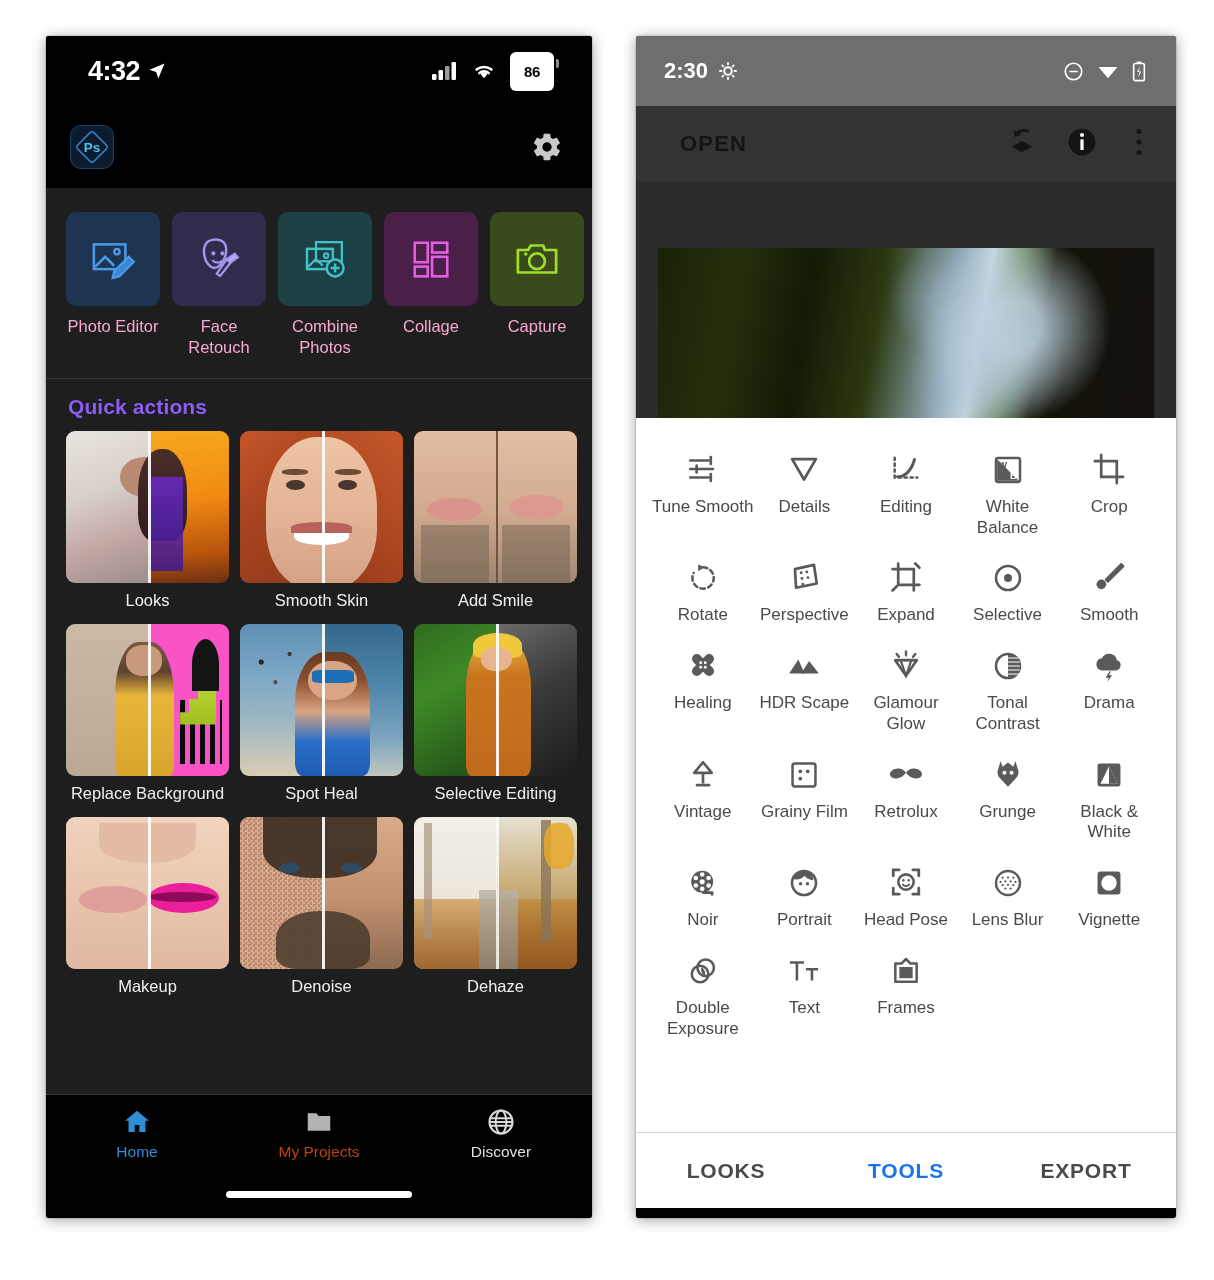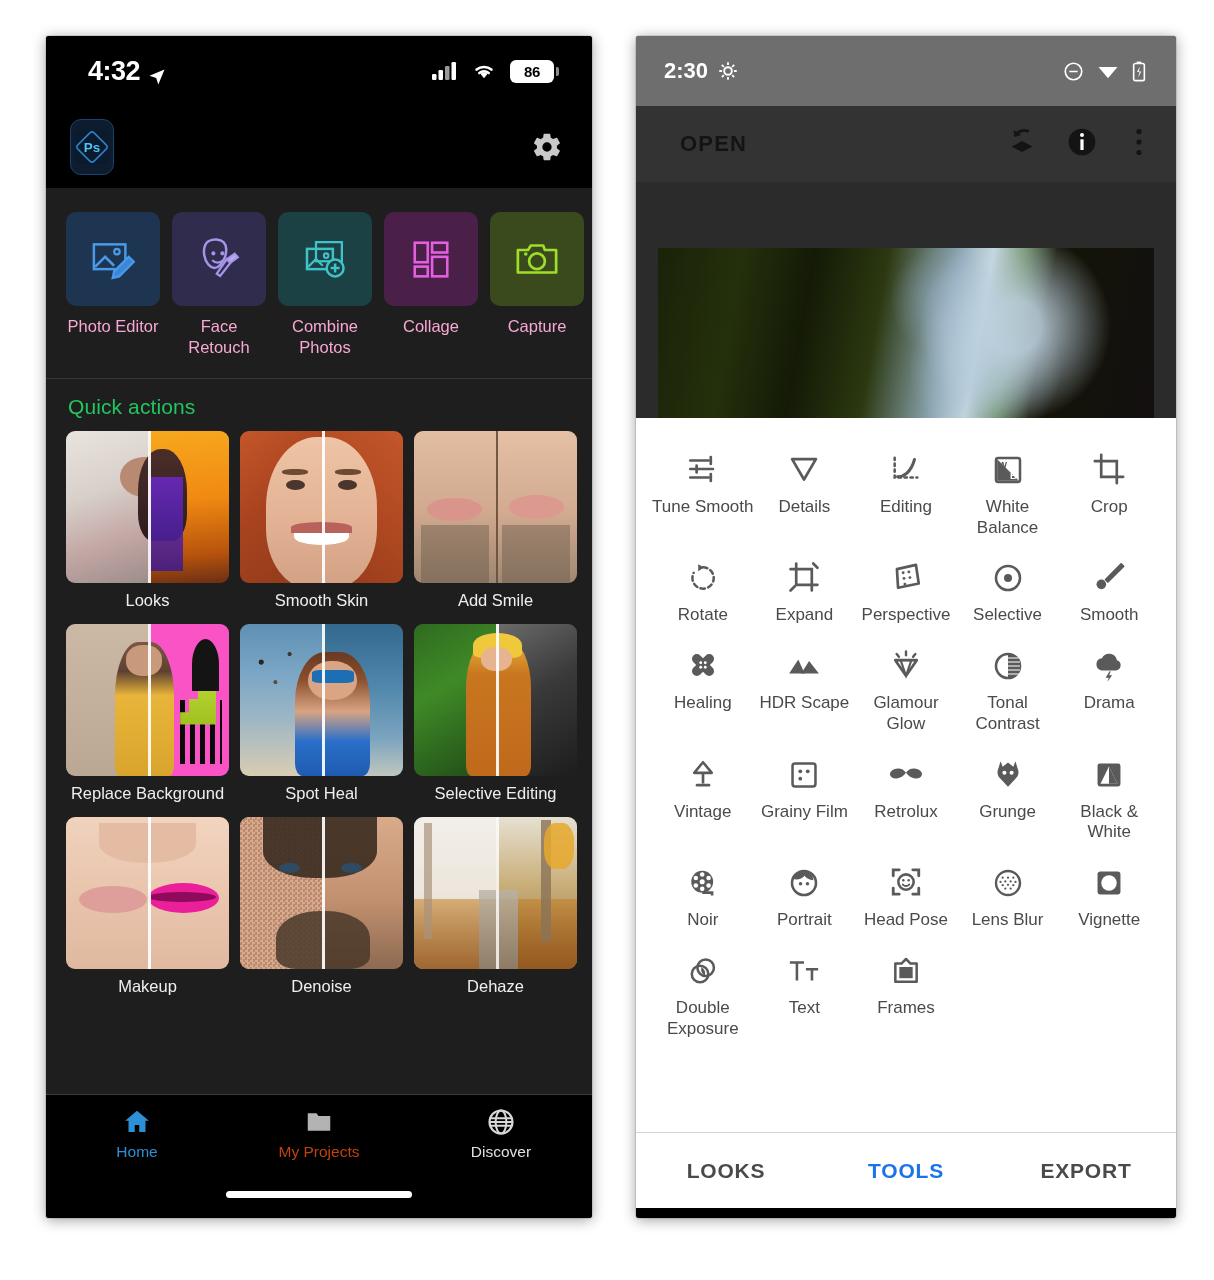--- a/index.html
+++ b/index.html
@@ -20,59 +20,59 @@
   }
   #phone-left  { left: 46px;  top: 36px; width: 546px; height: 1182px; background:#000; }
   #phone-right { left: 636px; top: 36px; width: 540px; height: 1182px; background:#404040; }
 
   
   .ios-status {
     height: 70px; background:#000; color:#fff;
     display:flex; align-items:center; justify-content:space-between;
     padding: 0 38px 0 42px;
   }
-  .ios-time { font-size: 27px; font-weight: 700; letter-spacing:-0.5px; display:flex; align-items:flex-end; gap:7px;}
+  .ios-time { font-size: 27px; font-weight: 700; letter-spacing:-0.5px; display:flex; align-items:center; gap:7px;}
   .ios-right { display:flex; align-items:center; gap:13px; }
   .batt {
-    position:relative; width:44px; height:23px; border-radius:6px;
+    position:relative; width:44px; height:39px; border-radius:6px;
     background:#fff; color:#000; font-size:15px; font-weight:700;
     display:flex; align-items:center; justify-content:center; letter-spacing:-0.3px;
   }
   .batt:after{ content:""; position:absolute; right:-5px; top:7px; width:3px; height:9px;
     background:rgba(255,255,255,0.55); border-radius:0 2px 2px 0;}
 
   
   .app-bar {
     height: 82px; background:#000;
     display:flex; align-items:center; justify-content:space-between;
     padding: 0 28px 0 24px;
   }
   .ps-logo {
-    width:44px; height:56px; border-radius:11px;
+    width:44px; height:44px; border-radius:11px;
     background:#0d1c2e; border:1px solid #19436d;
     display:flex; align-items:center; justify-content:center;
   }
   .gear-btn { width:34px; height:34px; display:flex; align-items:center; justify-content:center; }
 
   
   .l-body { background:#1e1e1e; height: 936px; position:relative; }
   .tiles-row {
     display:flex; gap:12px; padding: 24px 20px 6px 20px;
   }
   .tile-cell { width:94px; display:flex; flex-direction:column; align-items:center; }
   .tile {
     width:94px; height:94px; border-radius:10px;
     display:flex; align-items:center; justify-content:center;
   }
   .tile-label {
     margin-top:10px; font-size:16.5px; color:#f9a8d4; text-align:center; line-height:1.28;
   }
   .sep { height:1px; background:#383838; margin-top:14px; }
 
-  .qa-title { font-size:21px; font-weight:400; color:#22c55e; padding: 16px 22px 4px 22px; letter-spacing:0.1px; }
+  .qa-title { font-size:21px; font-weight:700; color:#8b5cf6; padding: 16px 22px 4px 22px; letter-spacing:0.1px; }
 
   .qa-grid { padding: 8px 20px 0 20px; }
   .qa-row { display:flex; gap:11px; margin-bottom:14px; }
   .qa-card { width:163px; }
   .qa-thumb {
     width:163px; height:152px; border-radius:9px; overflow:hidden;
     position:relative; background:#333;
   }
   .qa-thumb .split {
     position:absolute; top:0; bottom:0; left:50%; width:3px; background:#fff; opacity:.92;
@@ -542,43 +542,43 @@
               <svg width="32" height="32" viewBox="0 0 24 24">
             <path d="M12 4a8 8 0 1 1-7 4.2" fill="none" stroke="#5a5a5a" stroke-width="1.9" stroke-linecap="round" stroke-dasharray="3.3 2.6"></path>
             <path d="M8.4 1.6 12.8 4.2 8.4 6.9z" fill="#5a5a5a"></path>
               </svg>
             </div>
           <div class="tool-label">Rotate</div>
         </div>
         <div class="tool-cell">
           <div class="tool-icon">
               <svg width="34" height="34" viewBox="0 0 24 24">
-            <g fill="none" stroke="#5a5a5a" stroke-width="1.9" stroke-linecap="round">
-              <path d="M6.5 2.5v15h15"></path>
-                  <path d="M2.5 6.5h15v15"></path>
-              <path d="M18.5 2.5 21.5 5.5M5.5 18.5 2.5 21.5"></path>
-                </g>
-              </svg>
-            </div>
-          <div class="tool-label">Expand</div>
-        </div>
-        <div class="tool-cell">
-          <div class="tool-icon">
-              <svg width="34" height="34" viewBox="0 0 24 24">
             <path d="M5.6 6.4 19 3.4l2 13.2-14.6 3z" fill="none" stroke="#5a5a5a" stroke-width="1.9" stroke-linejoin="round"></path>
             <g fill="#5a5a5a">
                   <circle cx="10" cy="9" r="1"></circle>
                   <circle cx="14" cy="8.4" r="1"></circle>
                   <circle cx="10.6" cy="13" r="1"></circle>
                   <circle cx="14.8" cy="12.4" r="1"></circle>
                   <circle cx="11.2" cy="17" r="1"></circle>
                 </g>
               </svg>
             </div>
           <div class="tool-label">Perspective</div>
+        </div>
+        <div class="tool-cell">
+          <div class="tool-icon">
+              <svg width="34" height="34" viewBox="0 0 24 24">
+            <g fill="none" stroke="#5a5a5a" stroke-width="1.9" stroke-linecap="round">
+              <path d="M6.5 2.5v15h15"></path>
+                  <path d="M2.5 6.5h15v15"></path>
+              <path d="M18.5 2.5 21.5 5.5M5.5 18.5 2.5 21.5"></path>
+                </g>
+              </svg>
+            </div>
+          <div class="tool-label">Expand</div>
         </div>
         <div class="tool-cell">
           <div class="tool-icon">
               <svg width="32" height="32" viewBox="0 0 24 24">
             <circle cx="12" cy="12" r="9" fill="none" stroke="#5a5a5a" stroke-width="1.9"></circle>
             <circle cx="12" cy="12" r="3" fill="#5a5a5a"></circle>
               </svg>
             </div>
           <div class="tool-label">Selective</div>
         </div>

